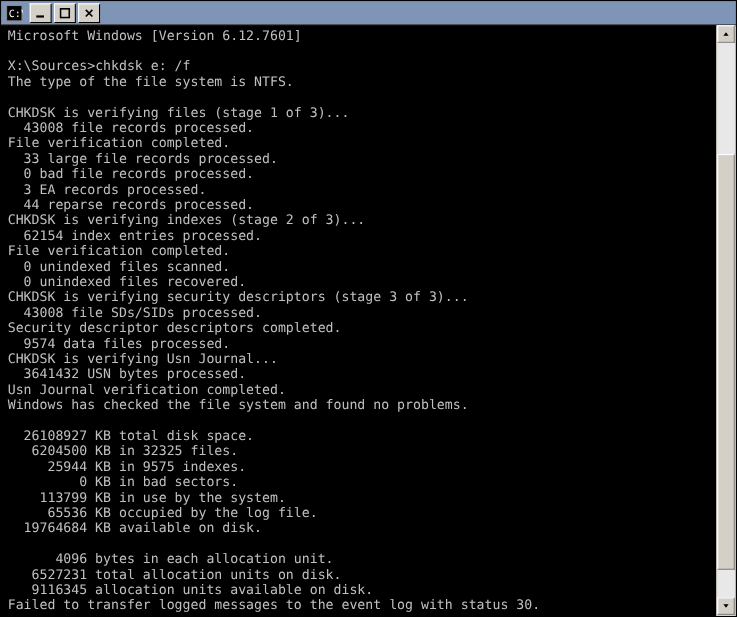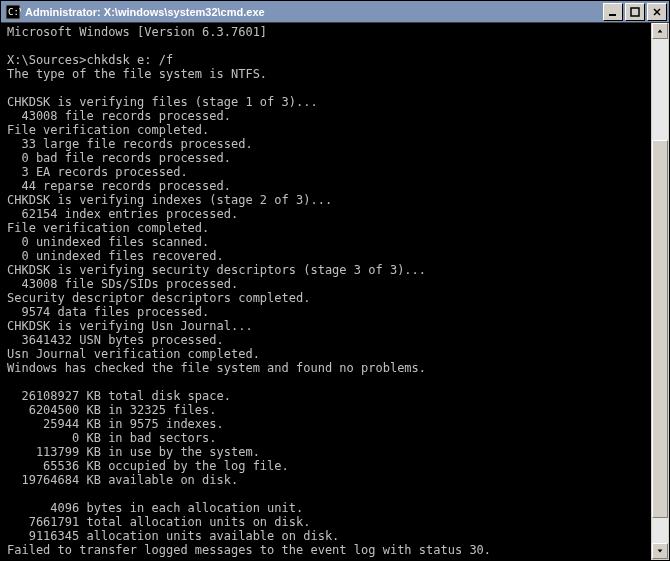--- a/index.html
+++ b/index.html
@@ -112,41 +112,40 @@
 <body>
 
 <div class="window">
   <div class="titlebar">
     <span class="title-icon">
       <svg viewBox="0 0 16 16">
           <rect x="1" y="1" width="14" height="14" fill="#000" stroke="#888"></rect>
           <text x="3" y="11" font-size="9" fill="#fff" font-family="monospace">C:\</text>
         </svg>
     </span>
-    <span class="title-text">Administrator: X:\windows\system32\cmd.exe</span>
     <div class="win-buttons">
       <div class="win-btn">
         <svg viewBox="0 0 10 10">
             <rect x="1" y="7" width="7" height="2" fill="#000"></rect>
           </svg>
       </div>
       <div class="win-btn">
         <svg viewBox="0 0 10 10">
             <rect x="1" y="1" width="8" height="8" fill="none" stroke="#000" stroke-width="1.5"></rect>
           </svg>
       </div>
       <div class="win-btn">
         <svg viewBox="0 0 10 10">
             <path d="M2 2 L8 8 M8 2 L2 8" stroke="#000" stroke-width="1.5"></path>
           </svg>
       </div>
     </div>
   </div>
 
-  <div class="terminal"><span>Microsoft Windows [Version 6.3.7601]</span>
+  <div class="terminal"><span>Microsoft Windows [Version 6.12.7601]</span>
 
 <span>X:\Sources&gt;</span><span>chkdsk e: /f</span>
 <span>The type of the file system is NTFS.</span>
 
 <span>CHKDSK is verifying files (stage 1 of 3)...</span>
 <span>  43008 file records processed.</span>
 <span>File verification completed.</span>
 <span>  33 large file records processed.</span>
 <span>  0 bad file records processed.</span>
 <span>  3 EA records processed.</span>
@@ -167,21 +166,21 @@
 
 <span>  26108927 KB total disk space.</span>
 <span>   6204500 KB in 32325 files.</span>
 <span>     25944 KB in 9575 indexes.</span>
 <span>         0 KB in bad sectors.</span>
 <span>    113799 KB in use by the system.</span>
 <span>     65536 KB occupied by the log file.</span>
 <span>  19764684 KB available on disk.</span>
 
 <span>      4096 bytes in each allocation unit.</span>
-<span>   7661791 total allocation units on disk.</span>
+<span>   6527231 total allocation units on disk.</span>
 <span>   9116345 allocation units available on disk.</span>
 <span>Failed to transfer logged messages to the event log with status 30.</span>
 
 
 </div>
 
   <div class="scrollbar">
     <div class="sb-btn">
       <svg viewBox="0 0 10 10" width="8" height="8">
           <path d="M5 3 L8 7 L2 7 Z" fill="#000"></path>

